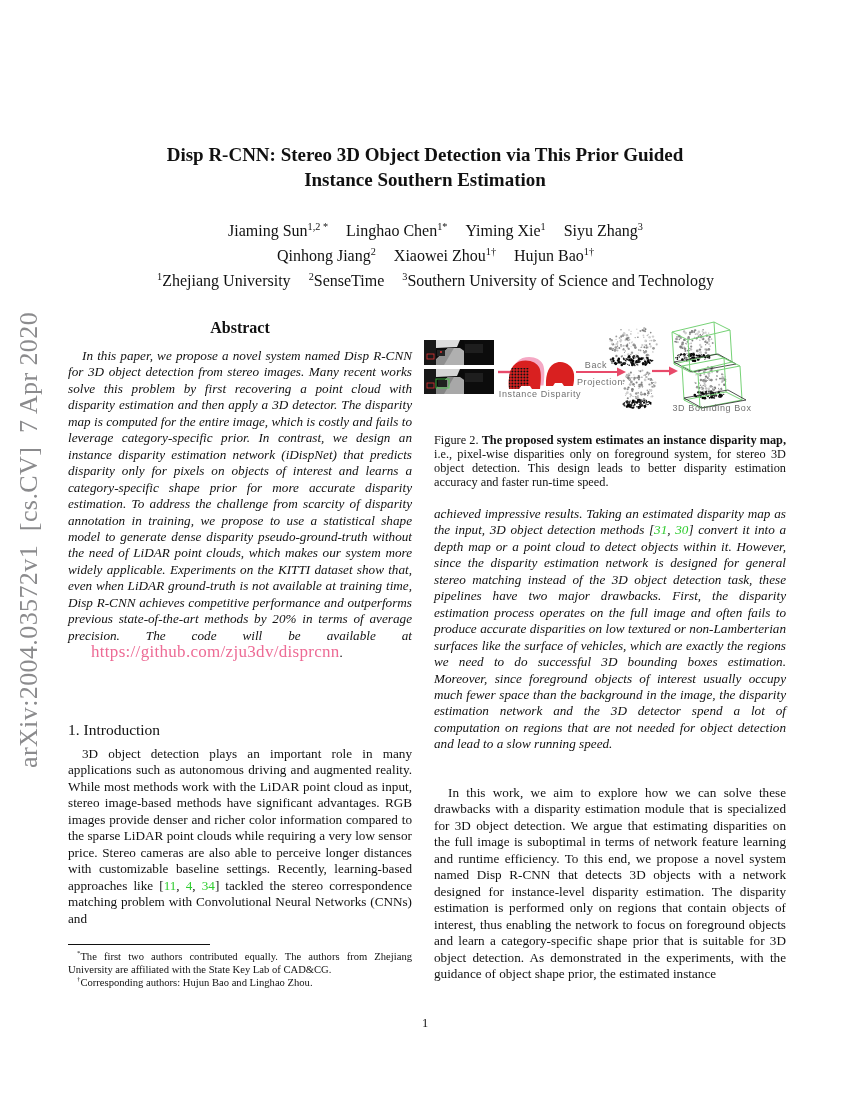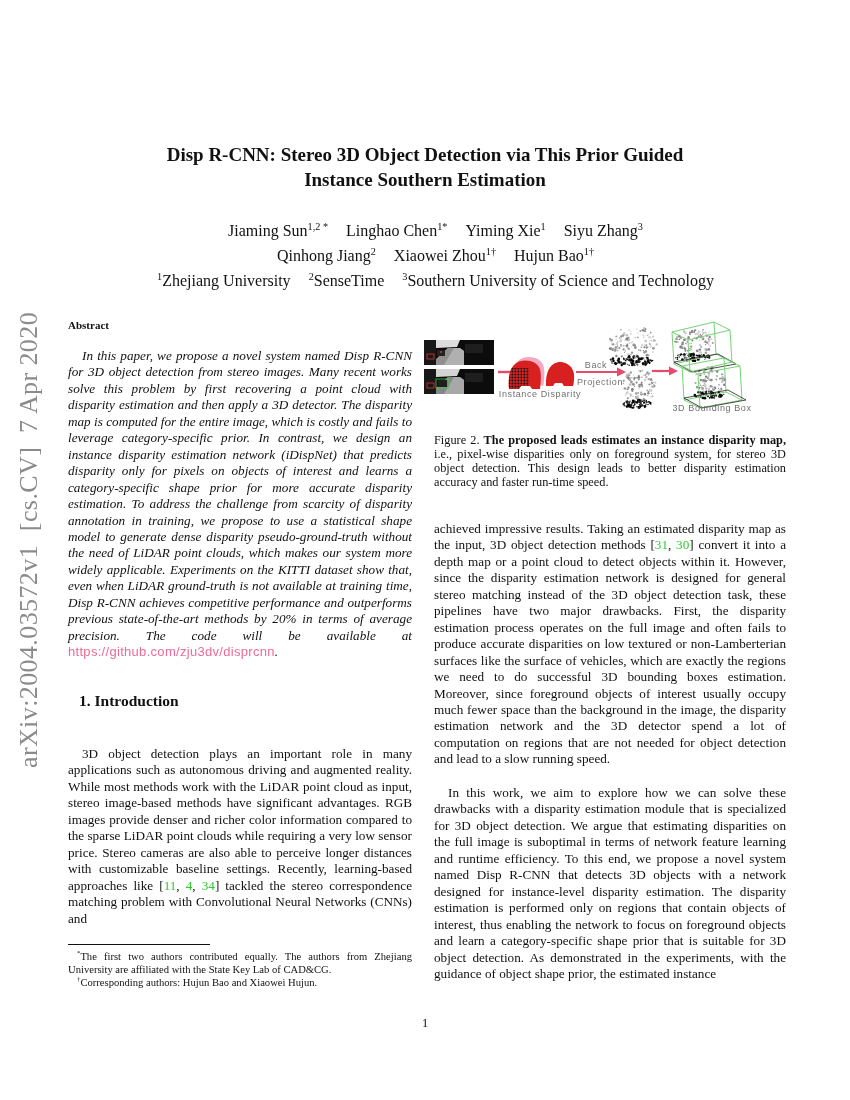--- a/index.html
+++ b/index.html
@@ -23,53 +23,53 @@
     position:absolute; top:143px; left:0; width:100%;
     text-align:center; font-weight:bold; font-size:19px; line-height:24.5px;
   }
   .authors-block { position:absolute; top:218px; left:0; width:100%; text-align:center; }
   .author-line { font-size:16px; line-height:25px;padding-left:21px; }
   .author-line span.author { margin:0 9px; }
   sup { font-size:64%; line-height:0; vertical-align:super; }
   
   .col-left  { position:absolute; left:68px;  width:344px; }
   .col-right { position:absolute; left:434px; width:352px; }
-  .abstract-head { position:absolute; top:319px; width:100%; 
-                   font-size:11px; font-weight:bold; }
+  .abstract-head { position:absolute; top:319px; width:100%; text-align:center;
+                   font-size:16px; font-weight:bold; }
   .abstract-body {
     position:absolute; top:348px; width:100%;
     font-style:italic; font-size:13.2px; line-height:16.45px;
     text-align:justify; text-indent:14px; hyphens:auto;
   }
   .seg-url {
-    font-family:Liberation Sans, sans-serif; font-style:normal;
-    color:var(--url-pink); font-size:13px; letter-spacing:0.3px;
+    font-family:Liberation Serif, serif; font-style:normal;
+    color:var(--url-pink); font-size:17px; letter-spacing:0.3px;margin-left:23px;
   }
   .seg-cite { color:var(--cite-green); }
   .seg-bold { font-weight:bold; }
-  .section-head { position:absolute; top:692px; font-size:15.5px; font-weight:bold;margin-left:11px; }
+  .section-head { position:absolute; top:721px; font-size:15.5px; font-weight:normal; }
   .body-par {
     font-size:13.2px; line-height:16.45px; text-align:justify; hyphens:auto;
   }
   .indent { text-indent:14px; }
   #intro-p1 { position:absolute; top:746px; width:100%; }
   .footnote-rule { position:absolute; top:944px; left:0; width:142px; height:0;
                    border-top:1px solid #111; }
   .footnotes { position:absolute; top:950px; width:100%;
                font-size:10.6px; line-height:13px; text-align:justify; }
   .footnotes p { text-indent:9px; }
   
   .figure-wrap { position:absolute; top:316px; left:-10px; width:362px; height:102px; }
   .fig-label { font-family:"Liberation Sans", sans-serif; font-size:9px;
                fill:var(--label-gray); letter-spacing:0.6px; }
   .fig-caption {
     position:absolute; top:433px; width:100%;
     font-size:12.3px; line-height:14px; text-align:justify; hyphens:auto;
   }
-  #rc-p1 { position:absolute; top:521px; width:100%; }
+  #rc-p1 { position:absolute; top:506px; width:100%;font-style:italic; }
   #rc-p2 { position:absolute; top:785px; width:100%; }
   .page-number { position:absolute; top:1016px; left:0; width:100%;
                  text-align:center; font-size:12.5px; }
 </style>
 </head>
 <body>
 
 <div class="page">
 
   <div class="watermark">arXiv:2004.03572v1  [cs.CV]  7 Apr 2020</div>
@@ -85,21 +85,21 @@
   <div class="col-left">
     <h2 class="abstract-head">Abstract</h2>
     <p class="abstract-body"><span>In this paper, we propose a novel system named Disp R-CNN for 3D object detection from stereo images. Many recent works solve this problem by first recovering a point cloud with disparity estimation and then apply a 3D detector. The disparity map is computed for the entire image, which is costly and fails to leverage category-specific prior. In contrast, we design an instance disparity estimation network (iDispNet) that predicts disparity only for pixels on objects of interest and learns a category-specific shape prior for more accurate disparity estimation. To address the challenge from scarcity of disparity annotation in training, we propose to use a statistical shape model to generate dense disparity pseudo-ground-truth without the need of LiDAR point clouds, which makes our system more widely applicable. Experiments on the KITTI dataset show that, even when LiDAR ground-truth is not available at training time, Disp R-CNN achieves competitive performance and outperforms previous state-of-the-art methods by 20% in terms of average precision. The code will be available at </span><span class="seg-url">https://github.com/zju3dv/disprcnn</span><span>.</span></p>
 
     <h2 class="section-head">1. Introduction</h2>
     <p id="intro-p1" class="body-par indent"><span>3D object detection plays an important role in many applications such as autonomous driving and augmented reality. While most methods work with the LiDAR point cloud as input, stereo image-based methods have significant advantages. RGB images provide denser and richer color information compared to the sparse LiDAR point clouds while requiring a very low sensor price. Stereo cameras are also able to perceive longer distances with customizable baseline settings. Recently, learning-based approaches like [</span><span class="seg-cite">11</span><span>, </span><span class="seg-cite">4</span><span>, </span><span class="seg-cite">34</span><span>] tackled the stereo correspondence matching problem with Convolutional Neural Networks (CNNs) and</span></p>
 
     <div class="footnote-rule"></div>
     <div class="footnotes">
       <p><sup>*</sup><span>The first two authors contributed equally. The authors from Zhejiang University are affiliated with the State Key Lab of CAD&amp;CG.</span></p>
-      <p><sup>†</sup><span>Corresponding authors: Hujun Bao and Xiaowei Hujun.</span></p>
+      <p><sup>†</sup><span>Corresponding authors: Hujun Bao and Linghao Zhou.</span></p>
     </div>
   </div>
 
   <div class="col-right">
 
     <div class="figure-wrap">
       <svg width="362" height="102" viewBox="0 0 362 102" xmlns="http://www.w3.org/2000/svg">
         <defs>
           <pattern id="dothatch" width="3" height="3" patternUnits="userSpaceOnUse">
             <rect width="3" height="3" fill="var(--fig-red)"></rect>
@@ -936,20 +936,20 @@
           <line x1="258" y1="50" x2="274" y2="58"></line>
           <line x1="300" y1="42" x2="316" y2="50"></line>
           <line x1="302" y1="76" x2="318" y2="84"></line>
           <line x1="260" y1="84" x2="276" y2="92"></line>
         </g>
         <polygon points="260,82 304,74 322,84 278,92" fill="none" stroke="#222" stroke-width="0.8"></polygon>
         <text class="fig-label" x="288" y="95" text-anchor="middle">3D Bounding Box</text>
       </svg>
     </div>
 
-    <p class="fig-caption"><span>Figure 2. </span><span class="seg-bold">The proposed leads estimates an instance disparity map,</span><span> i.e., pixel-wise disparities only on foreground system, for stereo 3D object detection. This design leads to better disparity estimation accuracy and faster run-time speed.</span></p>
+    <p class="fig-caption"><span>Figure 2. </span><span class="seg-bold">The proposed system estimates an instance disparity map,</span><span> i.e., pixel-wise disparities only on foreground system, for stereo 3D object detection. This design leads to better disparity estimation accuracy and faster run-time speed.</span></p>
 
     <p id="rc-p1" class="body-par"><span>achieved impressive results. Taking an estimated disparity map as the input, 3D object detection methods [</span><span class="seg-cite">31</span><span>, </span><span class="seg-cite">30</span><span>] convert it into a depth map or a point cloud to detect objects within it. However, since the disparity estimation network is designed for general stereo matching instead of the 3D object detection task, these pipelines have two major drawbacks. First, the disparity estimation process operates on the full image and often fails to produce accurate disparities on low textured or non-Lamberterian surfaces like the surface of vehicles, which are exactly the regions we need to do successful 3D bounding boxes estimation. Moreover, since foreground objects of interest usually occupy much fewer space than the background in the image, the disparity estimation network and the 3D detector spend a lot of computation on regions that are not needed for object detection and lead to a slow running speed.</span></p>
     <p id="rc-p2" class="body-par indent"><span>In this work, we aim to explore how we can solve these drawbacks with a disparity estimation module that is specialized for 3D object detection. We argue that estimating disparities on the full image is suboptimal in terms of network feature learning and runtime efficiency. To this end, we propose a novel system named Disp R-CNN that detects 3D objects with a network designed for instance-level disparity estimation. The disparity estimation is performed only on regions that contain objects of interest, thus enabling the network to focus on foreground objects and learn a category-specific shape prior that is suitable for 3D object detection. As demonstrated in the experiments, with the guidance of object shape prior, the estimated instance</span></p>
   </div>
 
   <div class="page-number">1</div>
 </div>
 
 </body></html>

